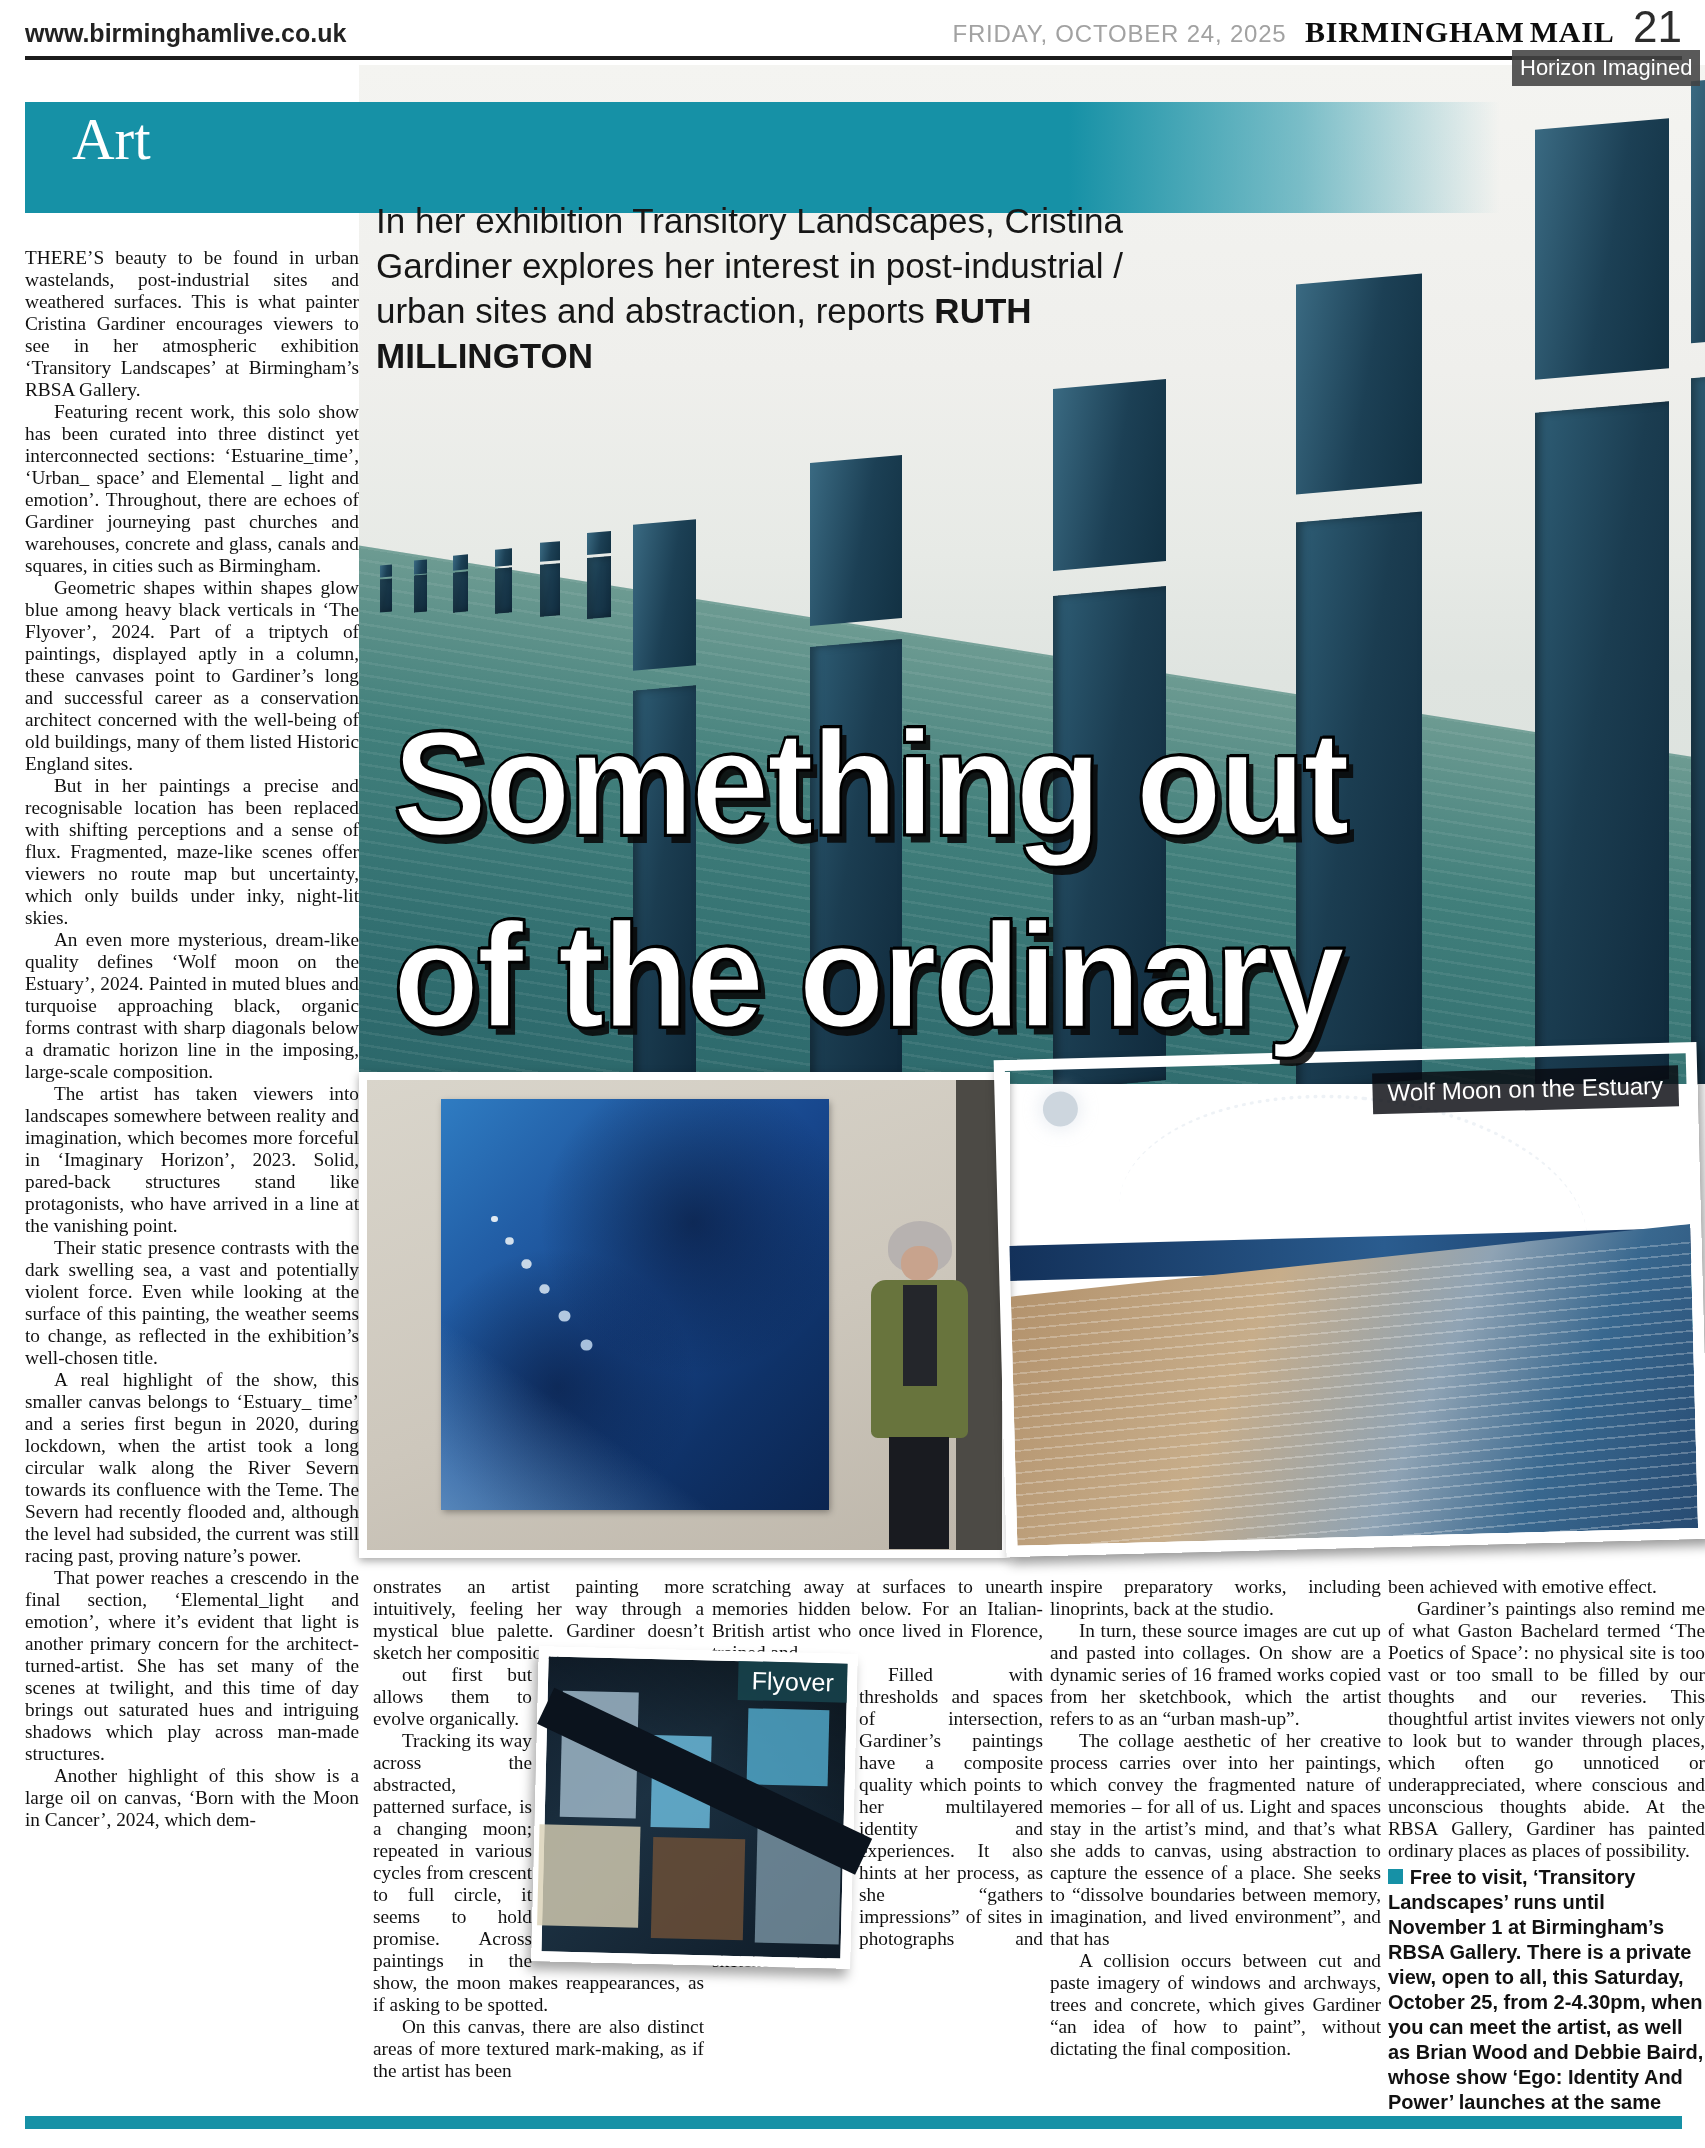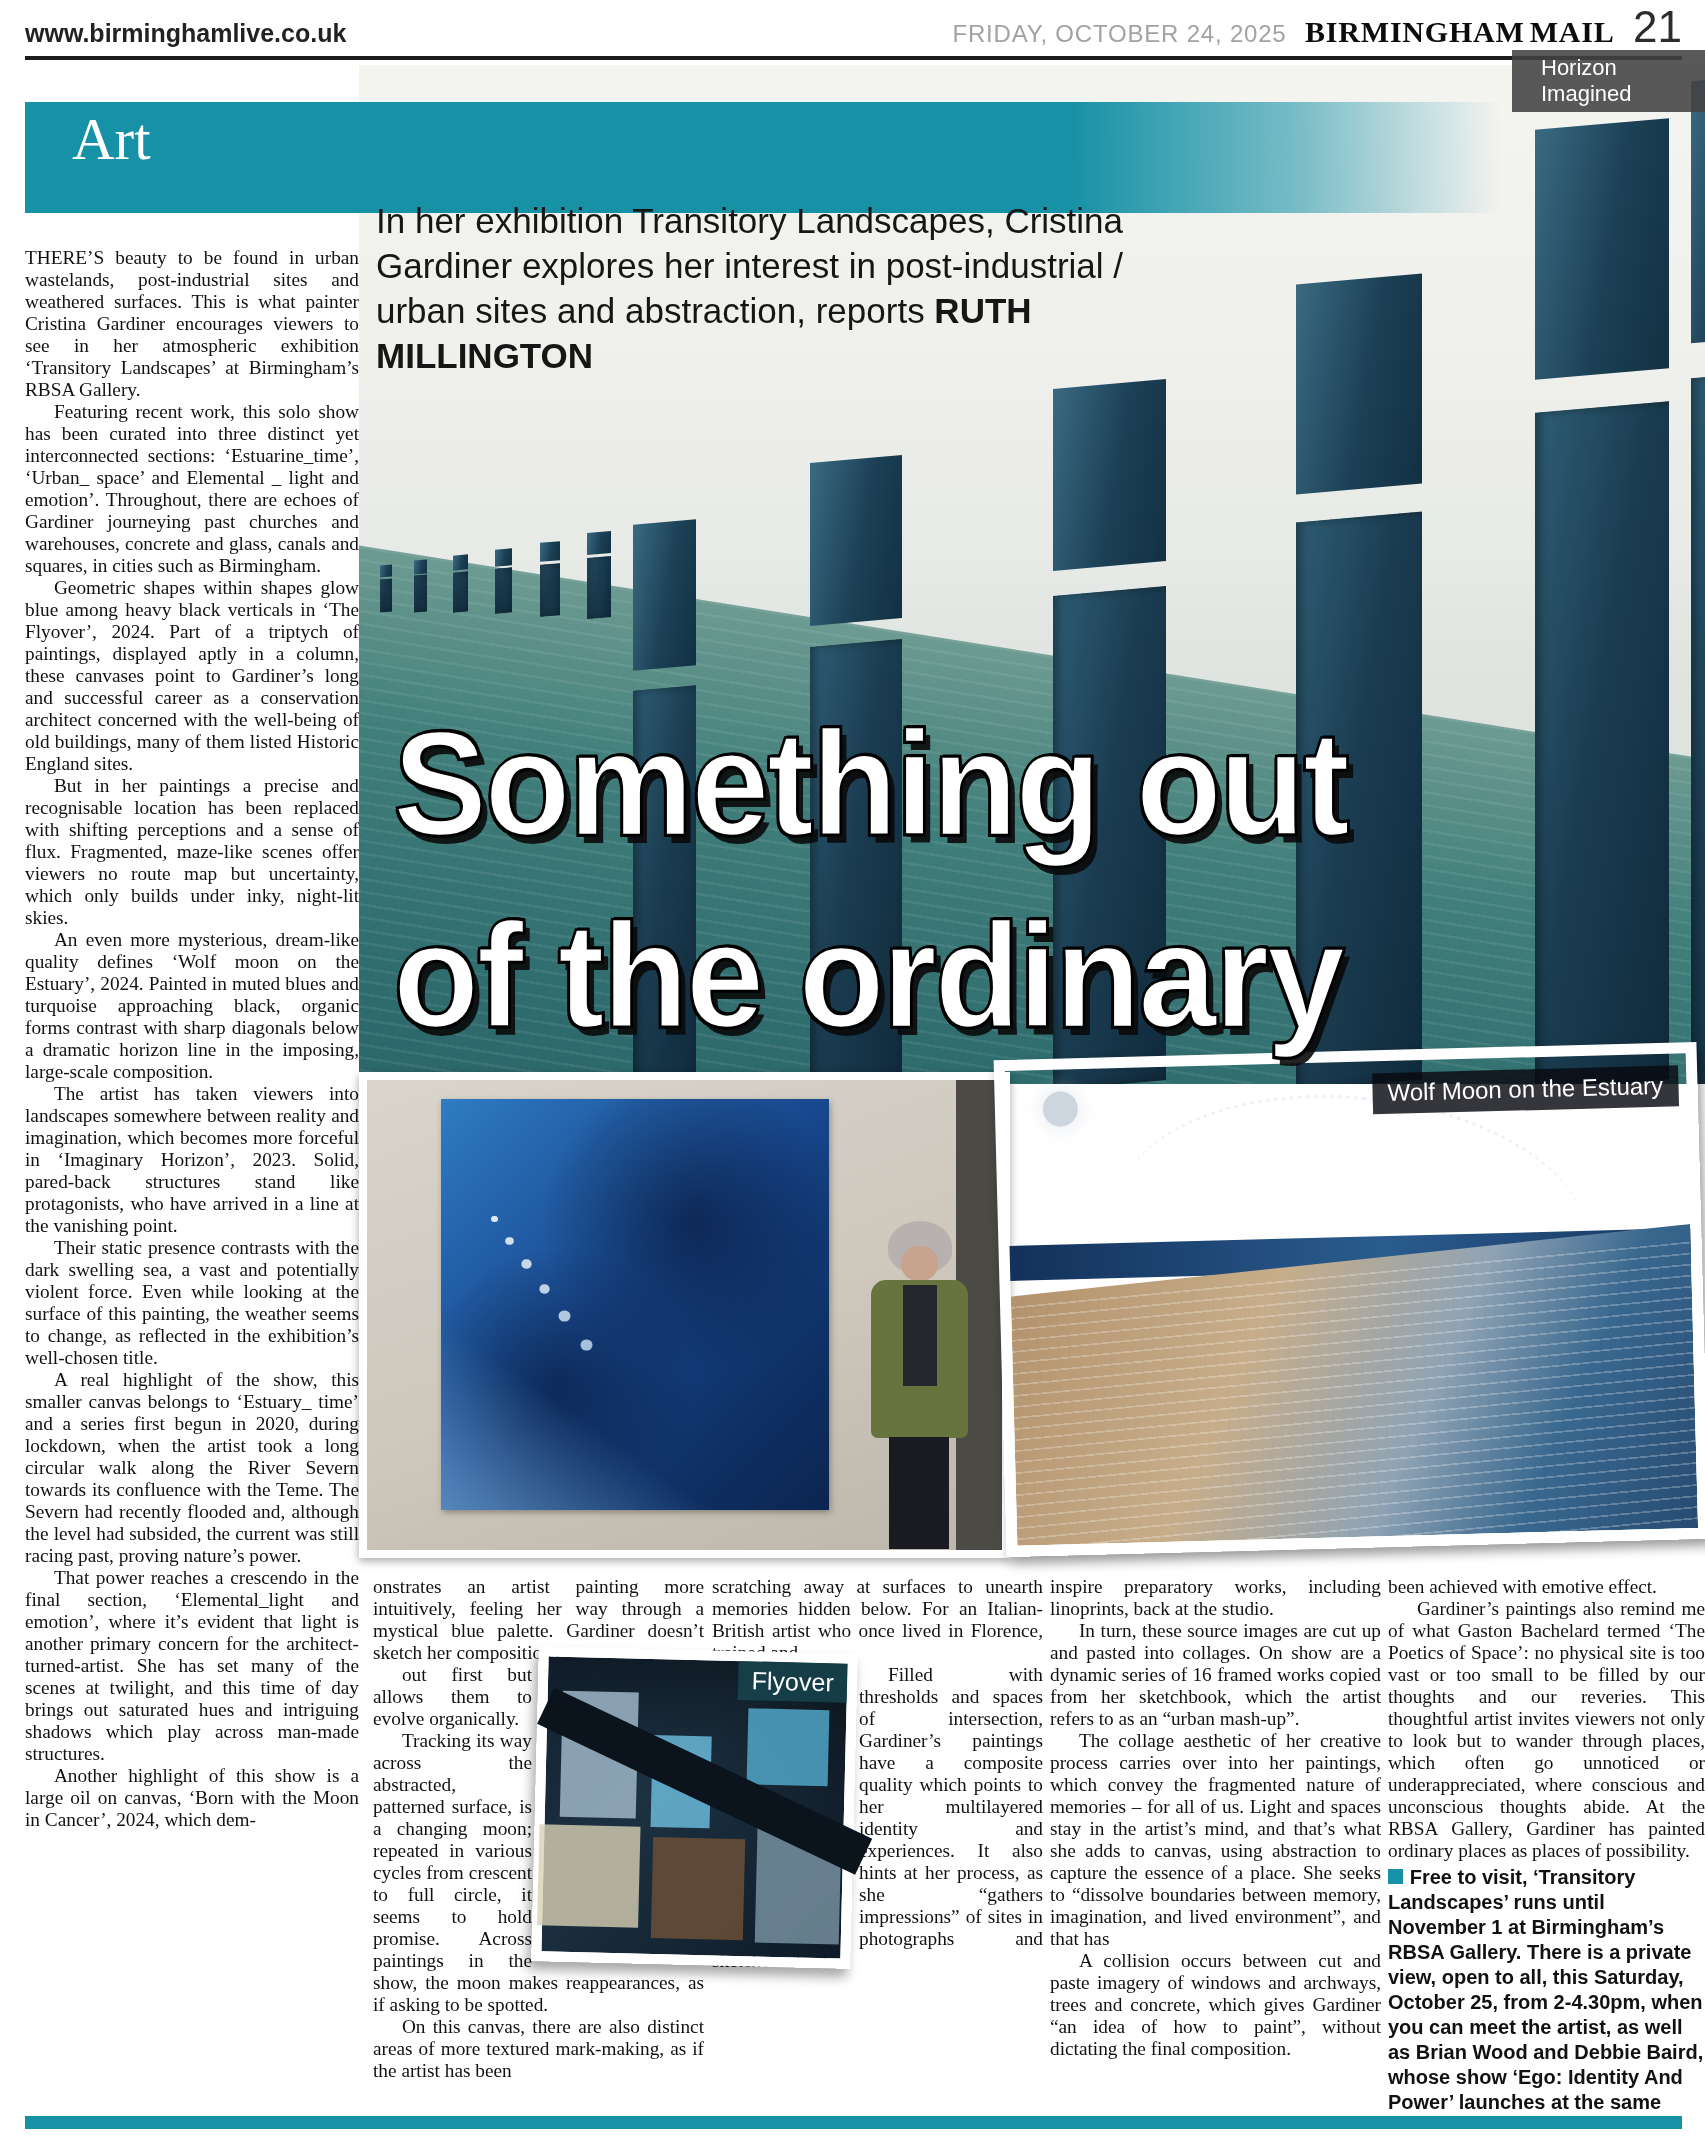--- a/index.html
+++ b/index.html
@@ -27,21 +27,21 @@
   .pillar .cap{height:26%;background:linear-gradient(100deg,#3a6a82 0%,#1c4055 55%,#123143 100%);}
   .pillar .gap{height:3.5%;}
   .pillar .pbody{height:70.5%;background:linear-gradient(100deg,#2e5d75 0%,#1b3d51 45%,#102a3c 100%);
      box-shadow:inset 5px 0 8.4px rgba(0,0,0,0.35);}
   
   .art-band{position:absolute;left:25px;top:102px;width:1657px;height:111px;z-index:6;
     background:linear-gradient(90deg,#1691a6 0%,#1691a6 63%,rgba(22,145,166,0.55) 77%,rgba(22,145,166,0) 89%);}
   .art-band .art-title{position:absolute;left:47px;top:5px;color:#fff;
     font-family:"Liberation Serif",serif;font-weight:400;font-size:59px;line-height:1.1;}
   .credit-tag{position:absolute;left:1512px;top:50px;z-index:7;background:rgba(66,66,66,0.88);
-    color:#fff;font-family:"Liberation Sans",sans-serif;font-size:22px;padding:5px 29px;}
+    color:#fff;font-family:"Liberation Sans",sans-serif;font-size:22px;padding:5px 8px;}
   
   .standfirst{position:absolute;left:376px;top:198px;width:780px;z-index:6;
     font-family:"Liberation Sans",sans-serif;font-size:35px;line-height:45px;color:#161616;}
   .standfirst .rep{font-weight:bold;}
   
   .headline{position:absolute;left:393px;top:688px;z-index:6;color:#fff;
     font-family:"Liberation Sans",sans-serif;font-weight:bold;font-size:141px;line-height:183px;
     letter-spacing:-2.5px;transform:scaleY(1.05);transform-origin:left top;
     -webkit-text-stroke:2.5px #000;
     text-shadow:5.9px 7.6px 0 rgba(10,10,10,0.9),1.7px 1.7px 0 #000,-1.7px 1.7px 0 #000,1.7px -1.7px 0 #000;}

